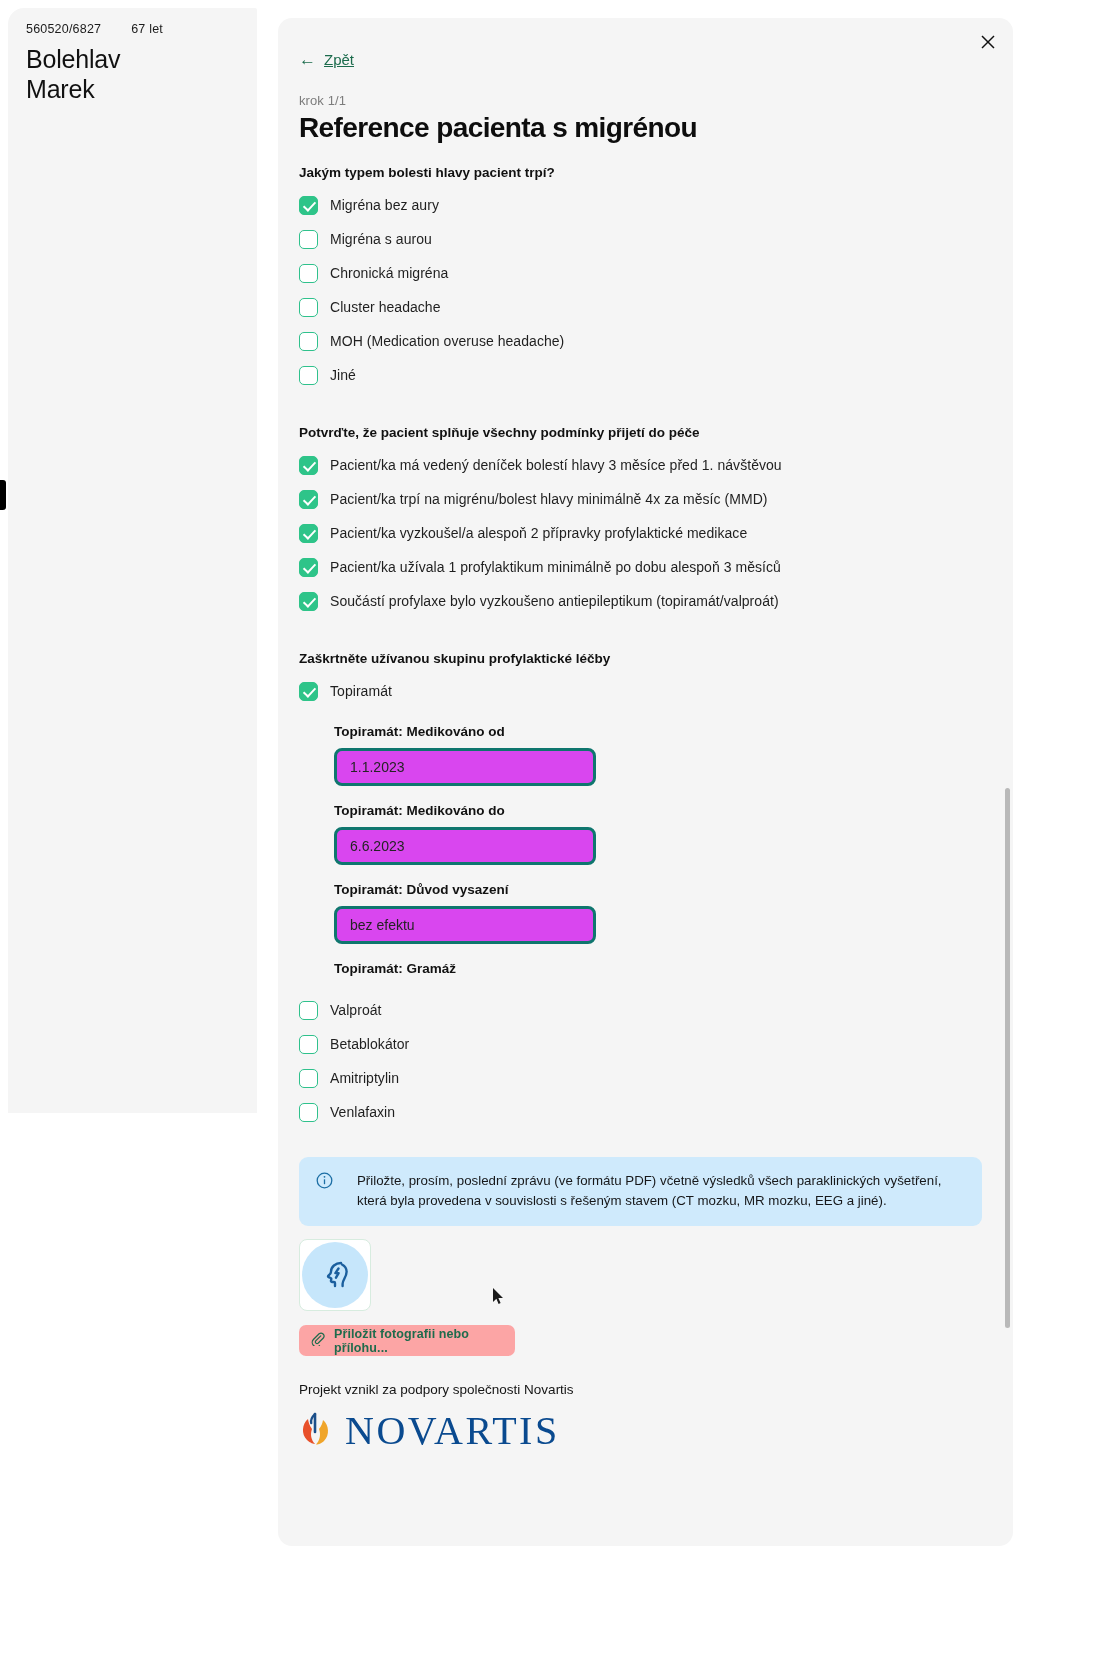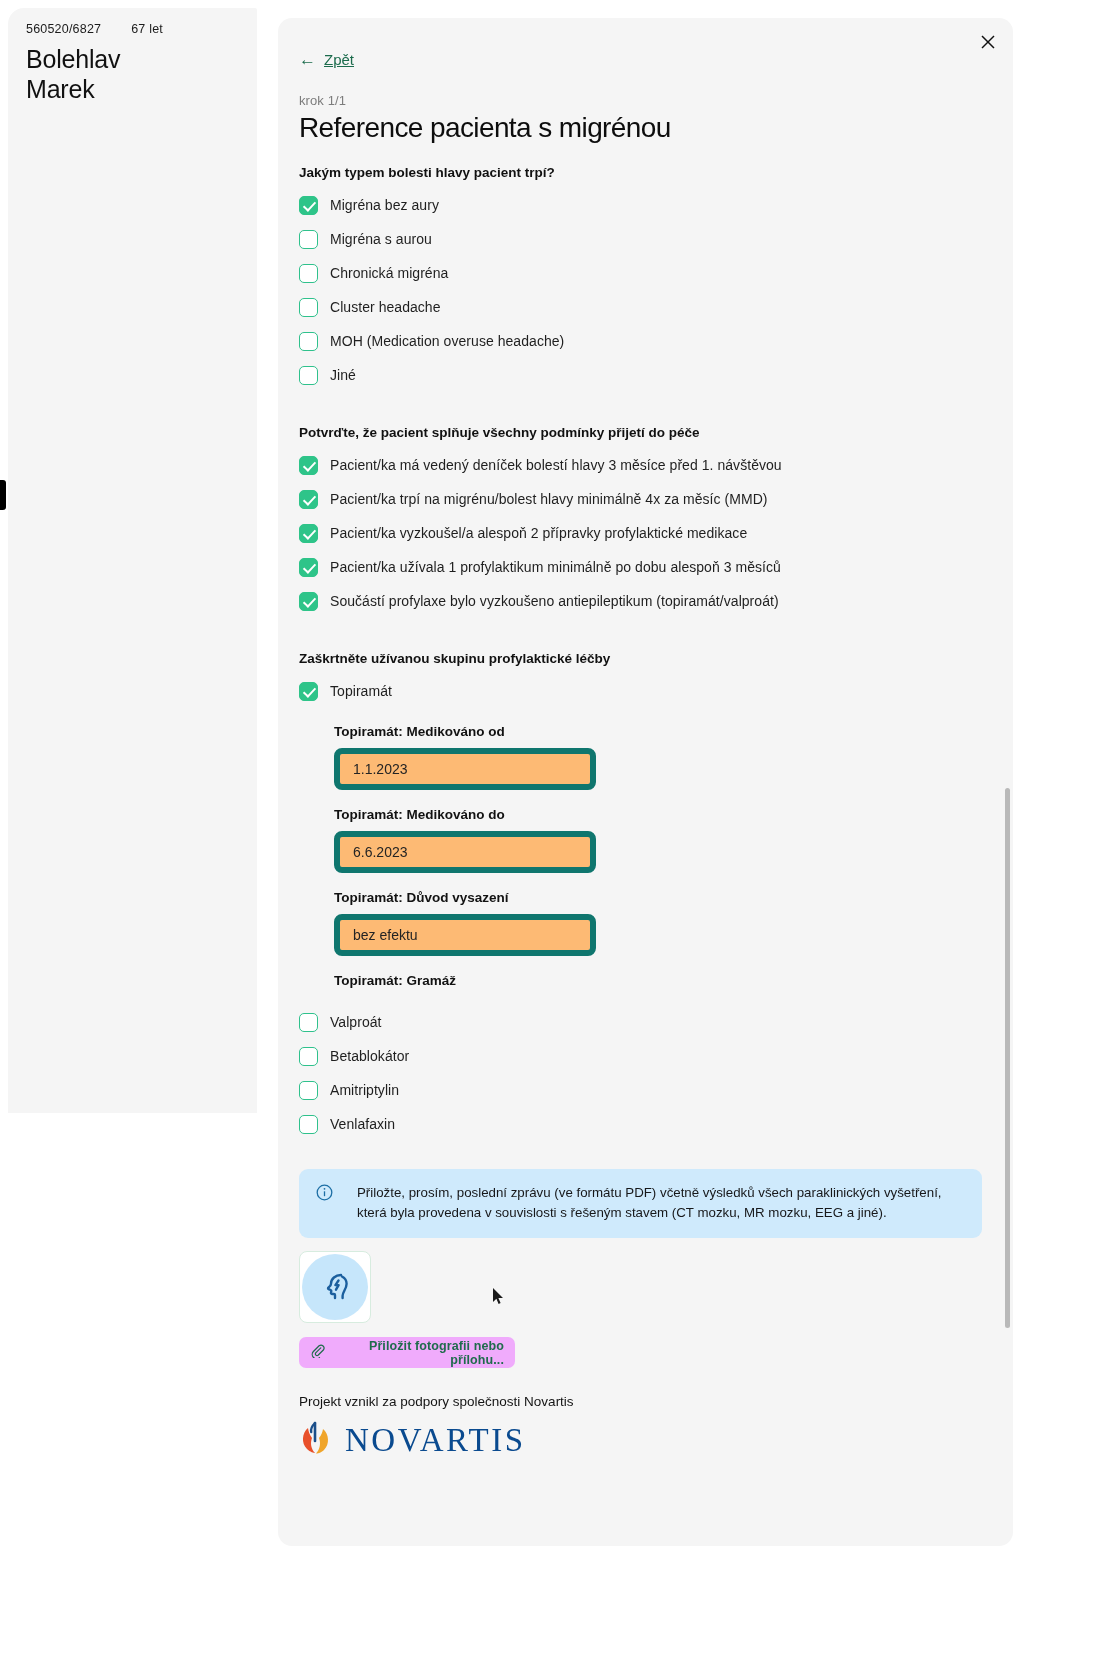--- a/index.html
+++ b/index.html
@@ -91,21 +91,21 @@
 
   .step-label {
     margin-top: 25px;
     font-size: 13px;
     color: #7c7c7c;
     letter-spacing: .1px;
   }
   .page-title {
     margin-top: 4px;
     font-size: 28px;
-    font-weight: 400;
+    font-weight: 700;
     color: #0d0d0d;
     letter-spacing: -0.6px;
   }
 
   .section-q {
     margin-top: 21px;
     font-size: 13.5px;
     font-weight: 700;
     color: #111;
   }
@@ -151,22 +151,22 @@
   .field { margin-bottom: 17px; }
   .field-label {
     font-size: 13.5px;
     font-weight: 700;
     color: #121212;
     margin-bottom: 9px;
   }
   .field-input {
     width: 262px;
     height: 38px;
-    background: #fdba74;
-    border: 6px solid #0f766e;
+    background: #d946ef;
+    border: 3px solid #0f766e;
     border-radius: 8px;
     display: flex;
     align-items: center;
     padding: 15px 13px;
     font-size: 14px;
     color: #242424;
     cursor: text;
   }
 
   
@@ -202,28 +202,27 @@
     width: 66px; height: 66px;
     border-radius: 50%;
     background: #c6e6fb;
     display: flex;
     align-items: center;
     justify-content: center;
   }
   .attach-btn {
     margin-top: 14px;
     width: 216px; height: 31px;
-    background: #f0abfc;
+    background: #fca5a5;
     border-radius: 7px;
     display: flex;
     align-items: center;
-    gap: 17px;
+    gap: 9px;
     padding: 0 11px;
     cursor: pointer;
-    text-align: right;
   }
   .attach-btn .txt {
     font-size: 12.5px;
     color: #1f6b4c;
     font-weight: 700;
     letter-spacing: .1px;
   }
 
   
   .sponsor-text {
@@ -232,21 +231,21 @@
     color: #141414;
   }
   .novartis {
     margin-top: 10px;
     display: flex;
     align-items: center;
     gap: 12px;
   }
   .novartis-word {
     font-family: "Liberation Serif", serif;
-    font-size: 33px;
+    font-size: 40px;
     letter-spacing: 2.5px;
     color: #0a4a8f;
   }
 
   
   .scrollbar-track {
     position: absolute;
     right: 3px; top: 770px;
     width: 5px; height: 540px;
     background: #b9b9b9;

